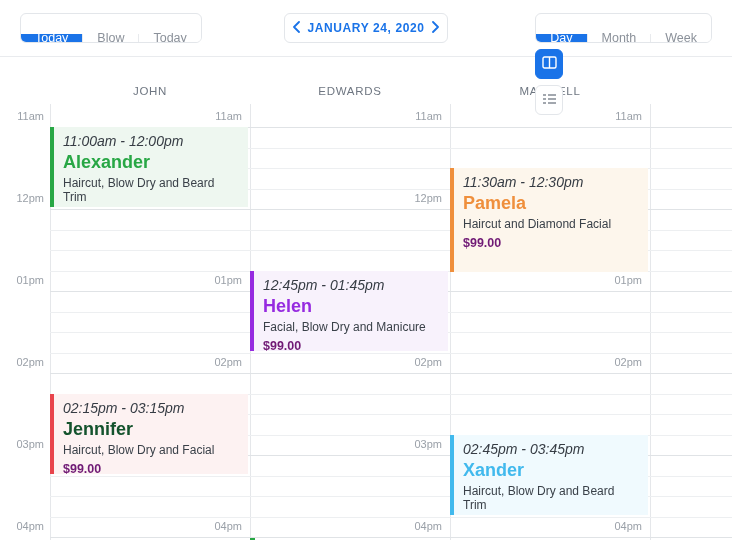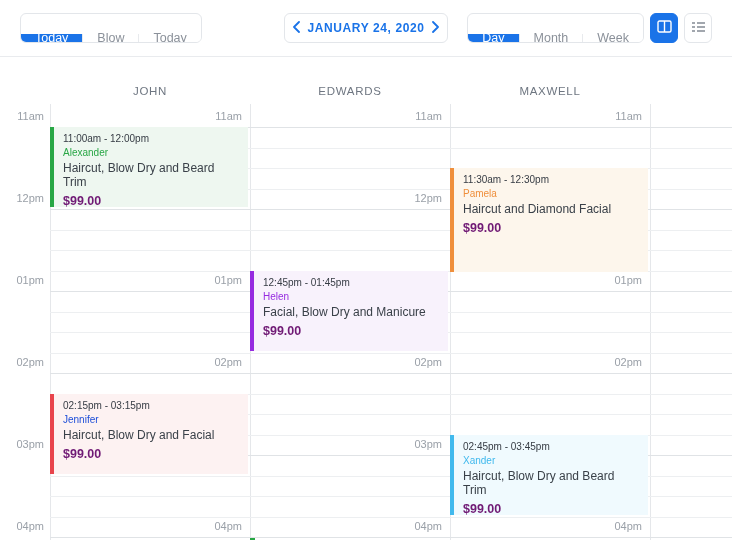--- a/index.html
+++ b/index.html
@@ -35,21 +35,21 @@
     display: flex; align-items: center; background: #fff;
   }
   .nav-arrow {
     width: 34px; height: 100%; display: flex; align-items: center; justify-content: center;
     background: none; border: none; cursor: pointer;
   }
   .date-label {
     flex: 1; text-align: right; font-size: 12px; font-weight: bold;
     color: #1a73e8; letter-spacing: 0.6px; white-space: nowrap;
   }
-  .right-group { position: absolute; right: 20px; top: 13px; display: flex; gap: 6px; }
+  .right-group { position: absolute; right: 20px; top: 13px; display: flex; gap: 6px; flex-direction: column; }
   .icon-btn {
     width: 28px; height: 30px; border-radius: 6px; border: 1px solid #e3e6ea;
     display: flex; align-items: center; justify-content: center; background: #fff; cursor: pointer;
   }
   .icon-btn.active { background: #1a73e8; border-color: #1a73e8; }
   
   .res-header {
     position: absolute; top: 85px; height: 15px; font-size: 11.5px; font-weight: 500;
     color: #6e7681; letter-spacing: 0.7px; text-align: center; z-index: 2;
   }
@@ -59,22 +59,22 @@
   .hline-hour { position: absolute; height: 1px; background: #e0e3e6; }
   .hline-quarter { position: absolute; height: 1px; background: #edeff1; }
   .time-label {
     position: absolute; height: 14px; font-size: 11px; color: #9aa0a8;
     text-align: right; line-height: 14px; white-space: nowrap;
   }
   .event {
     position: absolute; border-left: 4px solid; padding: 6px 8px 0 9px;
     overflow: hidden; cursor: pointer; z-index: 3;
   }
-  .ev-time { font-size: 10px; color: #363c44; margin-bottom: 3px; }
-  .ev-name { font-size: 10px; font-weight: normal; margin-bottom: 3px; }
+  .ev-time { font-size: 14px; color: #363c44; margin-bottom: 3px; font-style: italic; }
+  .ev-name { font-size: 18px; font-weight: bold; margin-bottom: 3px; }
   .ev-svc  { font-size: 12px; color: #3a4149; margin-bottom: 5px; }
   .ev-price{ font-size: 12.5px; font-weight: bold; color: #701a75; }
 </style>
 </head>
 <body>
 
 <div id="grid">
     <div class="vline" style="left: 50px; top: 104px; height: 436px;"></div>
     <div class="vline" style="left: 250px; top: 104px; height: 436px;"></div>
     <div class="vline" style="left: 450px; top: 104px; height: 436px;"></div>
@@ -132,21 +132,21 @@
       <div class="ev-price">$99.00</div>
     </div>
     <div class="event" style="left: 250px; top: 270.5px; width: 198px; height: 80px; background: rgb(248, 242, 252); border-left-color: rgb(150, 43, 224);">
       <div class="ev-time">12:45pm - 01:45pm</div>
       <div class="ev-name" style="color: rgb(150, 43, 224);">Helen</div>
       <div class="ev-svc">Facial, Blow Dry and Manicure</div>
       <div class="ev-price">$99.00</div>
     </div>
     <div class="event" style="left: 50px; top: 393.5px; width: 198px; height: 80px; background: rgb(253, 242, 242); border-left-color: rgb(232, 68, 76);">
       <div class="ev-time">02:15pm - 03:15pm</div>
-      <div class="ev-name" style="color: #1d4ed8;">Jennifer</div>
+      <div class="ev-name" style="color: #14532d;">Jennifer</div>
       <div class="ev-svc">Haircut, Blow Dry and Facial</div>
       <div class="ev-price">$99.00</div>
     </div>
     <div class="event" style="left: 450px; top: 434.5px; width: 198px; height: 80px; background: rgb(240, 250, 254); border-left-color: rgb(65, 185, 237);">
       <div class="ev-time">02:45pm - 03:45pm</div>
       <div class="ev-name" style="color: rgb(65, 185, 237);">Xander</div>
       <div class="ev-svc">Haircut, Blow Dry and Beard Trim</div>
       <div class="ev-price">$99.00</div>
     </div>
     <div style="position: absolute; left: 250px; top: 537.5px; width: 5px; height: 3px; background: rgb(40, 167, 69); z-index: 3;"></div>

